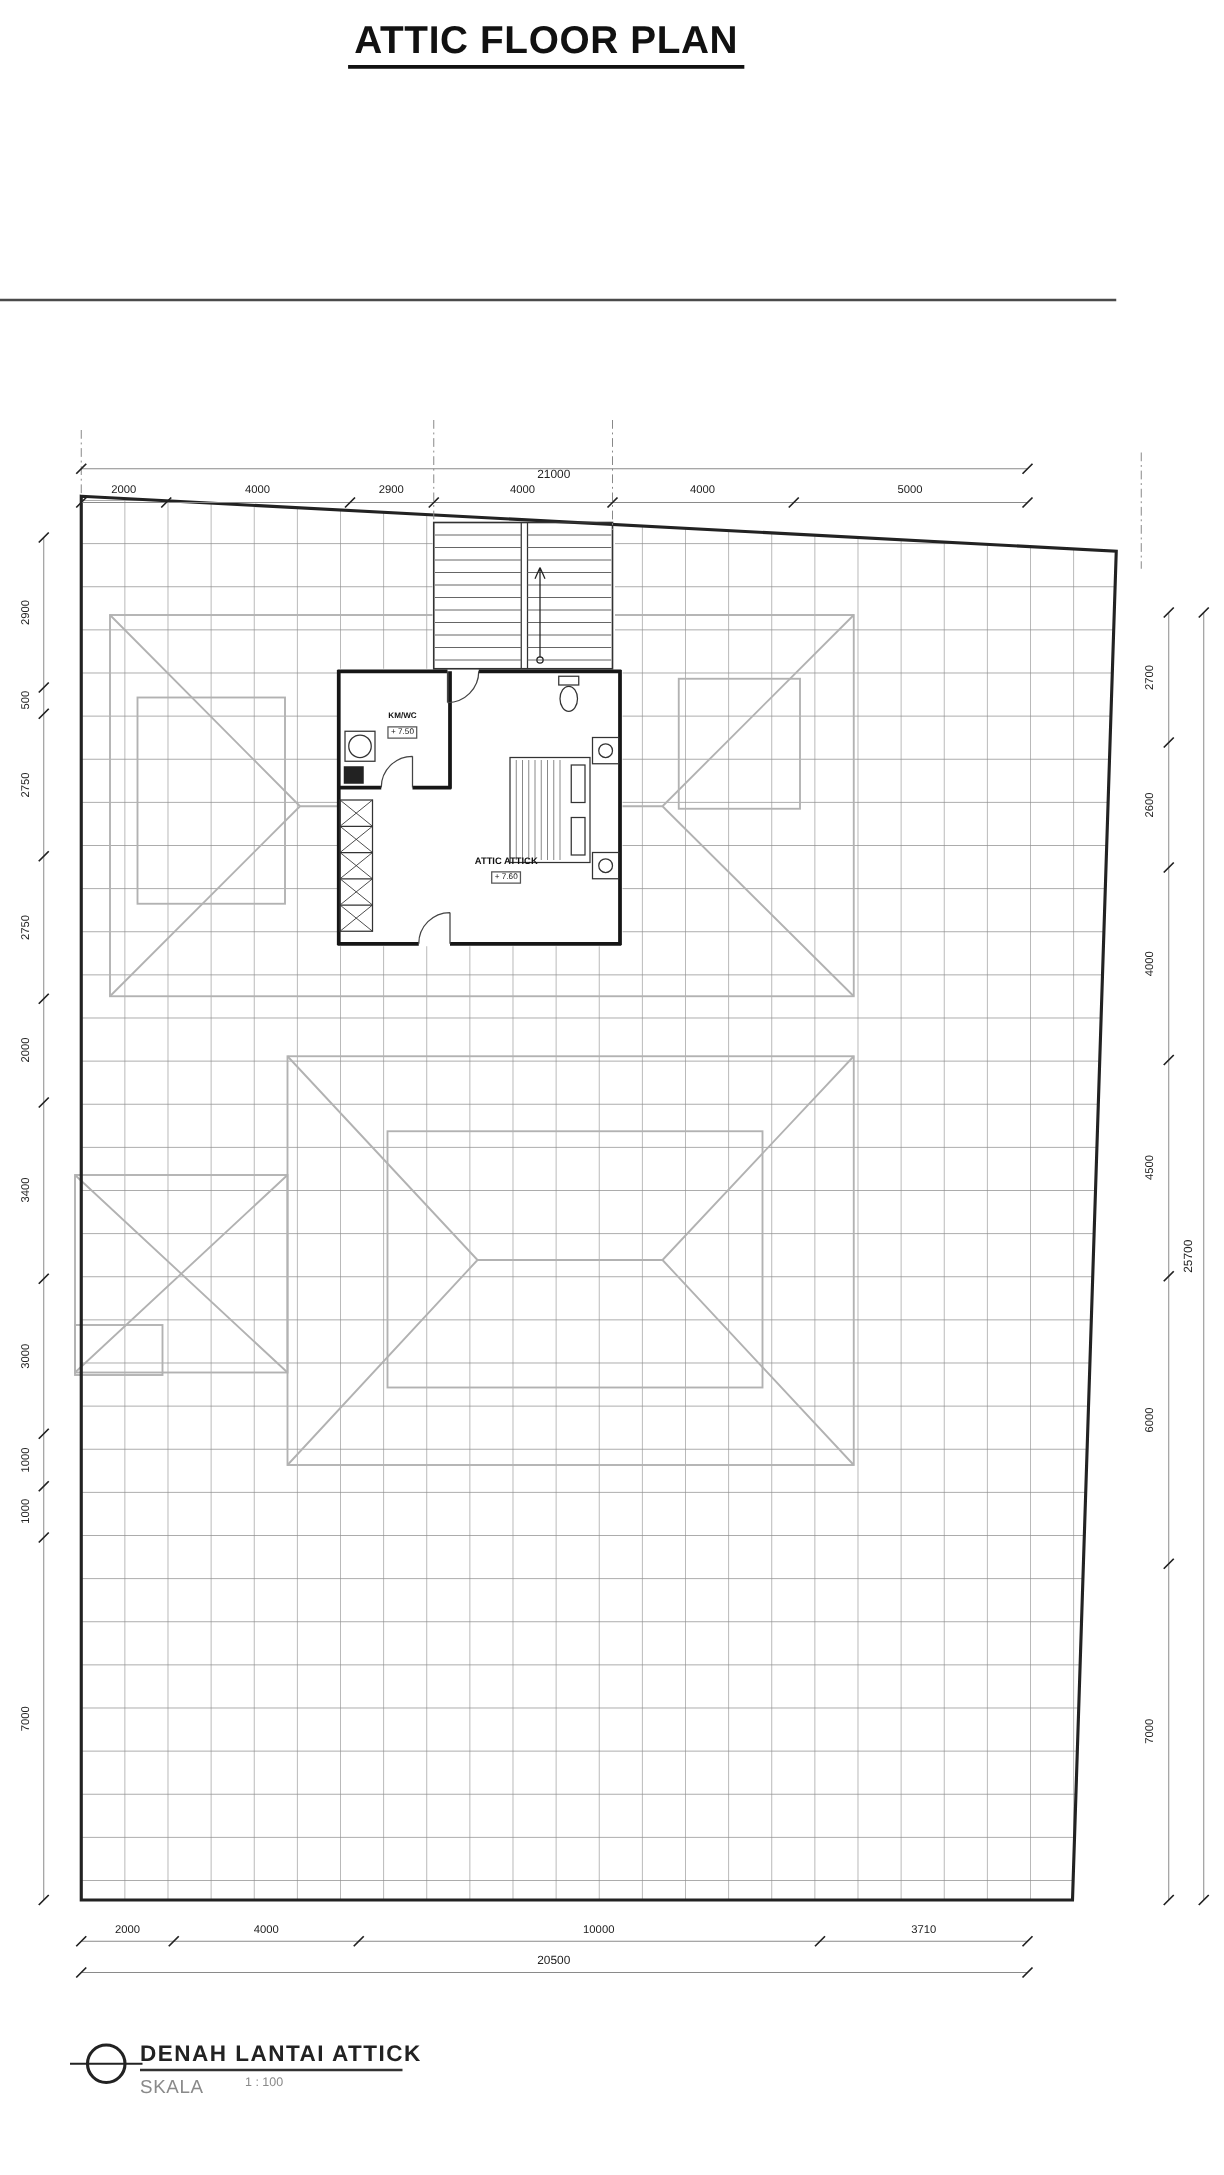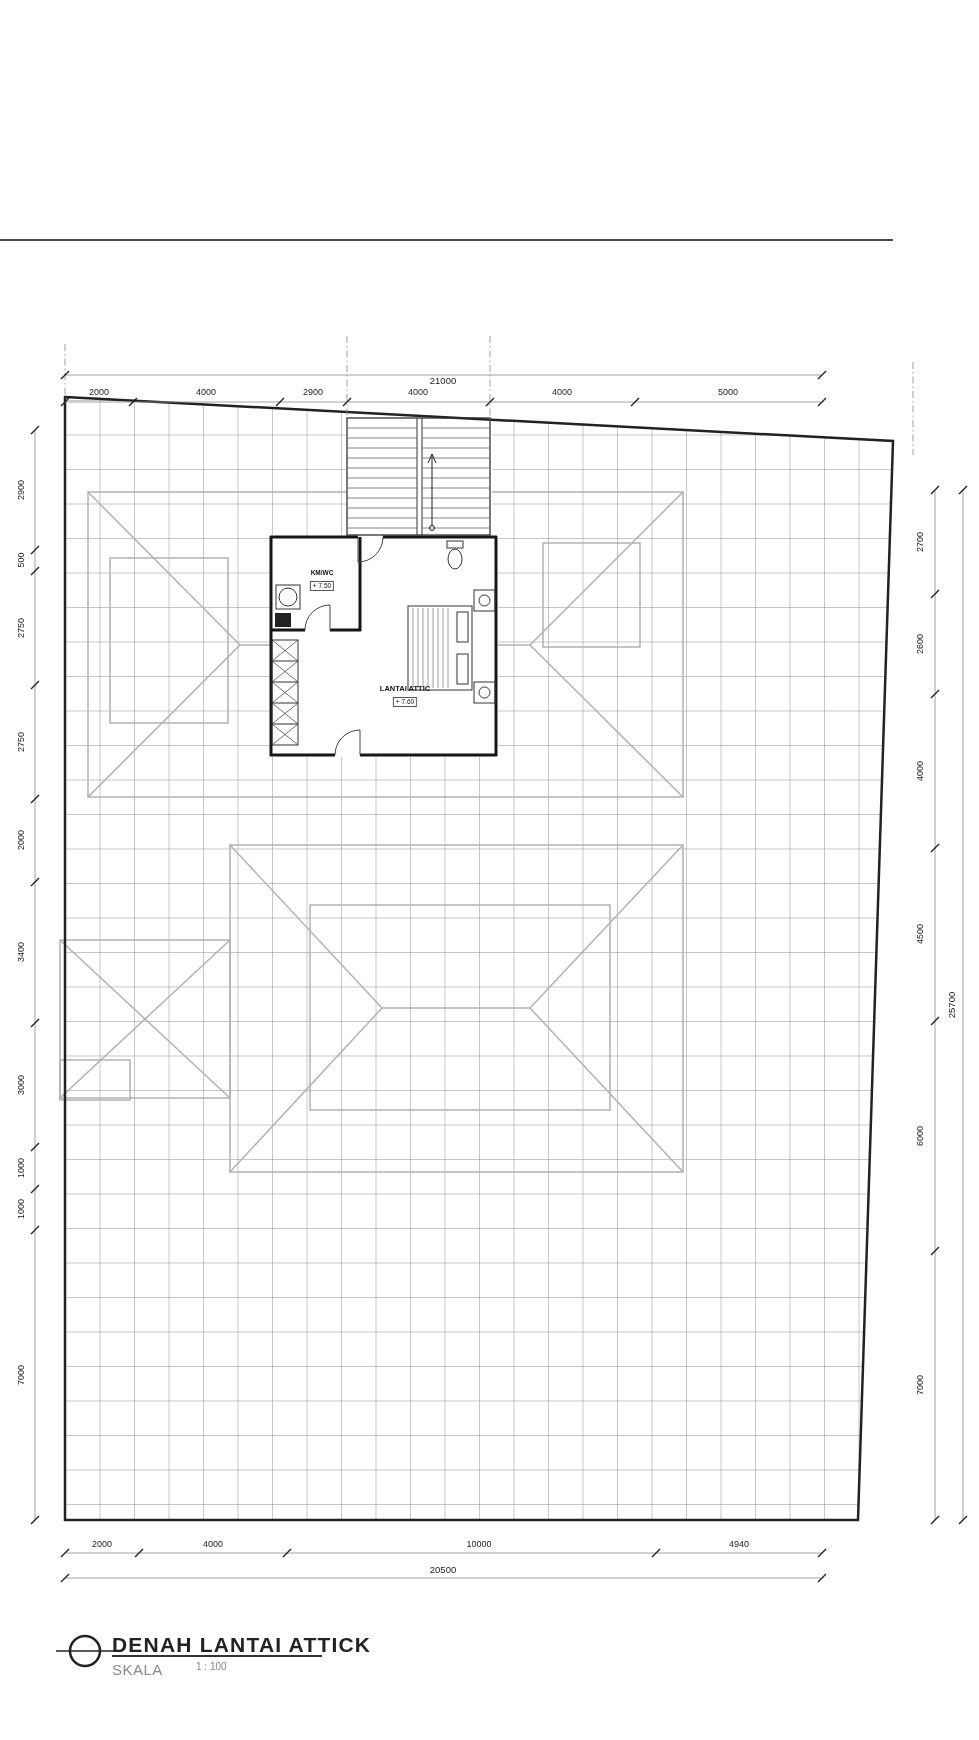--- a/index.html
+++ b/index.html
@@ -11,30 +11,31 @@
   svg.plan{position:absolute;left:0;top:0;}
   .dim{position:absolute;font-size:9px;color:#222;transform:translate(-50%,-50%);
         white-space:nowrap;line-height:9px;}
   .dim.v{transform:translate(-50%,-50%) rotate(-90deg);}
   .dim.big{font-size:9.5px;}
   .room-name{position:absolute;transform:translate(-50%,-50%);font-size:7.5px;
         font-weight:bold;color:#111;white-space:nowrap;line-height:8px;}
   .room-name.small{font-size:6.5px;}
   .lvl{position:absolute;transform:translate(-50%,-50%);font-size:6.5px;color:#111;
         border:1px solid #555;background:#fff;padding:0 2px;line-height:8px;white-space:nowrap;}
-  .tb-name{position:absolute;left:112px;top:1633px;font-size:21px;font-weight:bold;
+  .tb-name{position:absolute;left:112px;top:1633px;font-size:18px;font-weight:bold;
         letter-spacing:1.2px;color:#222;white-space:nowrap;}
   .tb-scale-label{position:absolute;left:112px;top:1661px;font-size:15px;color:#8a8a8a;letter-spacing:.5px;}
   .tb-scale-value{position:absolute;left:196px;top:1661px;font-size:10px;color:#8a8a8a;}
 </style>
 </head>
 <body>
 
 <div class="page">
 
+  <div class="main-title">ATTIC FLOOR PLAN</div>
 
   <svg class="plan" width="979" height="1740" viewBox="0 0 979 1740">
     <defs>
       <pattern id="gridpat" x="65" y="400" width="34.5" height="34.5" patternUnits="userSpaceOnUse">
         <path d="M0 0 H34.5 M0 0 V34.5" fill="none" stroke="#8f8f8f" stroke-width="1"></path>
       </pattern>
     </defs>
 
     <path d="M0 240 H893" stroke="#4a4a4a" stroke-width="2"></path>
 
@@ -126,21 +127,21 @@
   <span class="dim" style="left:99px;top:392px">2000</span>
   <span class="dim" style="left:206px;top:392px">4000</span>
   <span class="dim" style="left:313px;top:392px">2900</span>
   <span class="dim" style="left:418px;top:392px">4000</span>
   <span class="dim" style="left:562px;top:392px">4000</span>
   <span class="dim" style="left:728px;top:392px">5000</span>
 
   <span class="dim" style="left:102px;top:1544px">2000</span>
   <span class="dim" style="left:213px;top:1544px">4000</span>
   <span class="dim" style="left:479px;top:1544px">10000</span>
-  <span class="dim" style="left:739px;top:1544px">4940</span>
+  <span class="dim" style="left:739px;top:1544px">3710</span>
   <span class="dim big" style="left:443px;top:1569px">20500</span>
 
   <span class="dim v" style="left:21px;top:490px">2900</span>
   <span class="dim v" style="left:21px;top:560px">500</span>
   <span class="dim v" style="left:21px;top:628px">2750</span>
   <span class="dim v" style="left:21px;top:742px">2750</span>
   <span class="dim v" style="left:21px;top:840px">2000</span>
   <span class="dim v" style="left:21px;top:952px">3400</span>
   <span class="dim v" style="left:21px;top:1085px">3000</span>
   <span class="dim v" style="left:21px;top:1168px">1000</span>
@@ -150,20 +151,20 @@
   <span class="dim v" style="left:920px;top:542px">2700</span>
   <span class="dim v" style="left:920px;top:644px">2600</span>
   <span class="dim v" style="left:920px;top:771px">4000</span>
   <span class="dim v" style="left:920px;top:934px">4500</span>
   <span class="dim v" style="left:920px;top:1136px">6000</span>
   <span class="dim v" style="left:920px;top:1385px">7000</span>
   <span class="dim v big" style="left:951px;top:1005px">25700</span>
 
   <span class="room-name small" style="left:322px;top:573px">KM/WC</span>
   <span class="lvl" style="left:322px;top:586px">+ 7.50</span>
-  <span class="room-name" style="left:405px;top:689px">LANTAI ATTIC</span>
+  <span class="room-name" style="left:405px;top:689px">ATTIC ATTICK</span>
   <span class="lvl" style="left:405px;top:702px">+ 7.60</span>
 
   <div class="tb-name">DENAH LANTAI ATTICK</div>
   <div class="tb-scale-label">SKALA</div>
   <div class="tb-scale-value">1 : 100</div>
 
 </div>
 
 </body></html>

